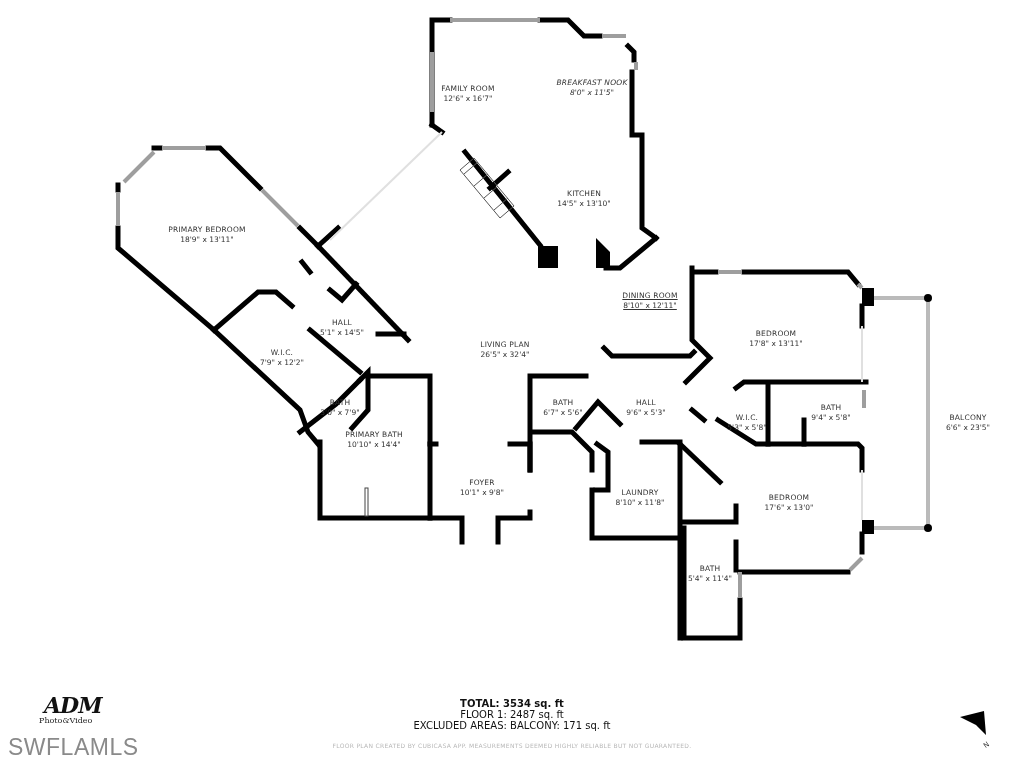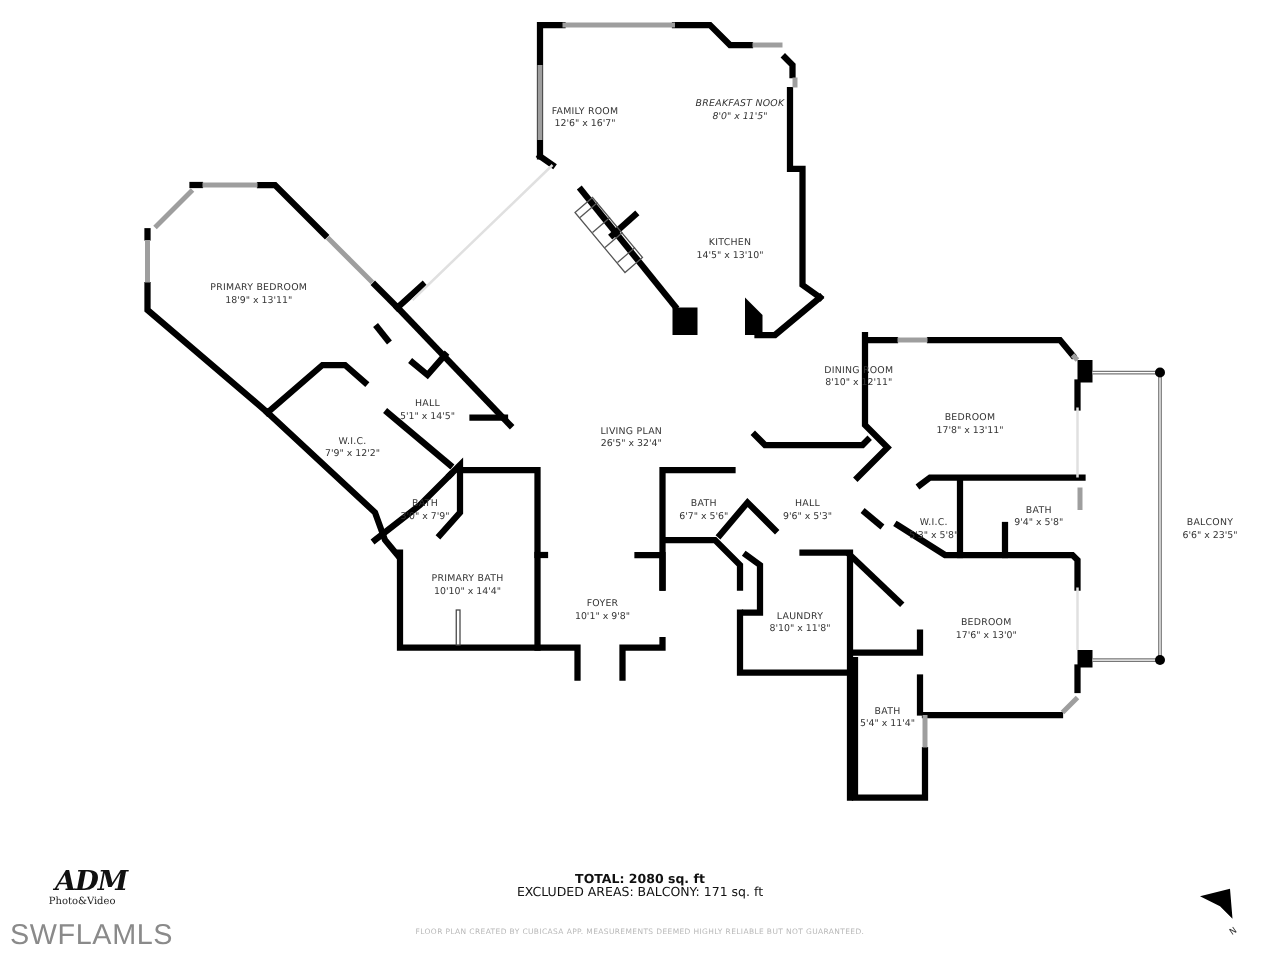--- a/index.html
+++ b/index.html
@@ -151,33 +151,33 @@
       <span class="dims">5'1" x 14'5"</span>
     </div>
     <div class="room-label" style="left: 282px; top: 348px;">
       <span class="name">W.I.C.</span>
       <span class="dims">7'9" x 12'2"</span>
     </div>
     <div class="room-label" style="left: 505px; top: 340px;">
       <span class="name">LIVING PLAN</span>
       <span class="dims">26'5" x 32'4"</span>
     </div>
-    <div class="room-label" style="left: 687px; top: 291px;">
+    <div class="room-label" style="left: 650px; top: 291px; text-decoration: underline;">
       <span class="name">DINING ROOM</span>
       <span class="dims">8'10" x 12'11"</span>
     </div>
     <div class="room-label" style="left: 776px; top: 329px;">
       <span class="name">BEDROOM</span>
       <span class="dims">17'8" x 13'11"</span>
     </div>
     <div class="room-label" style="left: 340px; top: 398px;">
       <span class="name">BATH</span>
       <span class="dims">3'0" x 7'9"</span>
     </div>
-    <div class="room-label" style="left: 374px; top: 458px;">
+    <div class="room-label" style="left: 374px; top: 430px;">
       <span class="name">PRIMARY BATH</span>
       <span class="dims">10'10" x 14'4"</span>
     </div>
     <div class="room-label" style="left: 563px; top: 398px;">
       <span class="name">BATH</span>
       <span class="dims">6'7" x 5'6"</span>
     </div>
     <div class="room-label" style="left: 646px; top: 398px;">
       <span class="name">HALL</span>
       <span class="dims">9'6" x 5'3"</span>
@@ -206,21 +206,22 @@
       <span class="name">BEDROOM</span>
       <span class="dims">17'6" x 13'0"</span>
     </div>
     <div class="room-label" style="left: 710px; top: 564px;">
       <span class="name">BATH</span>
       <span class="dims">5'4" x 11'4"</span>
     </div>
   </div>
 
 <div class="summary">
-  <div class="total">TOTAL: 2080 sq. ft</div>
+  <div class="total">TOTAL: 3534 sq. ft</div>
+  <div class="line">FLOOR 1: 2487 sq. ft</div>
   <div class="line">EXCLUDED AREAS: BALCONY: 171 sq. ft</div>
 </div>
 
 <div class="disclaimer">FLOOR PLAN CREATED BY CUBICASA APP. MEASUREMENTS DEEMED HIGHLY RELIABLE BUT NOT GUARANTEED.</div>
 
 <div class="logo">
   <span class="script">ADM</span>
   <span class="sub">Photo&amp;Video</span>
   <span class="mls">SWFLAMLS</span>
 </div>

